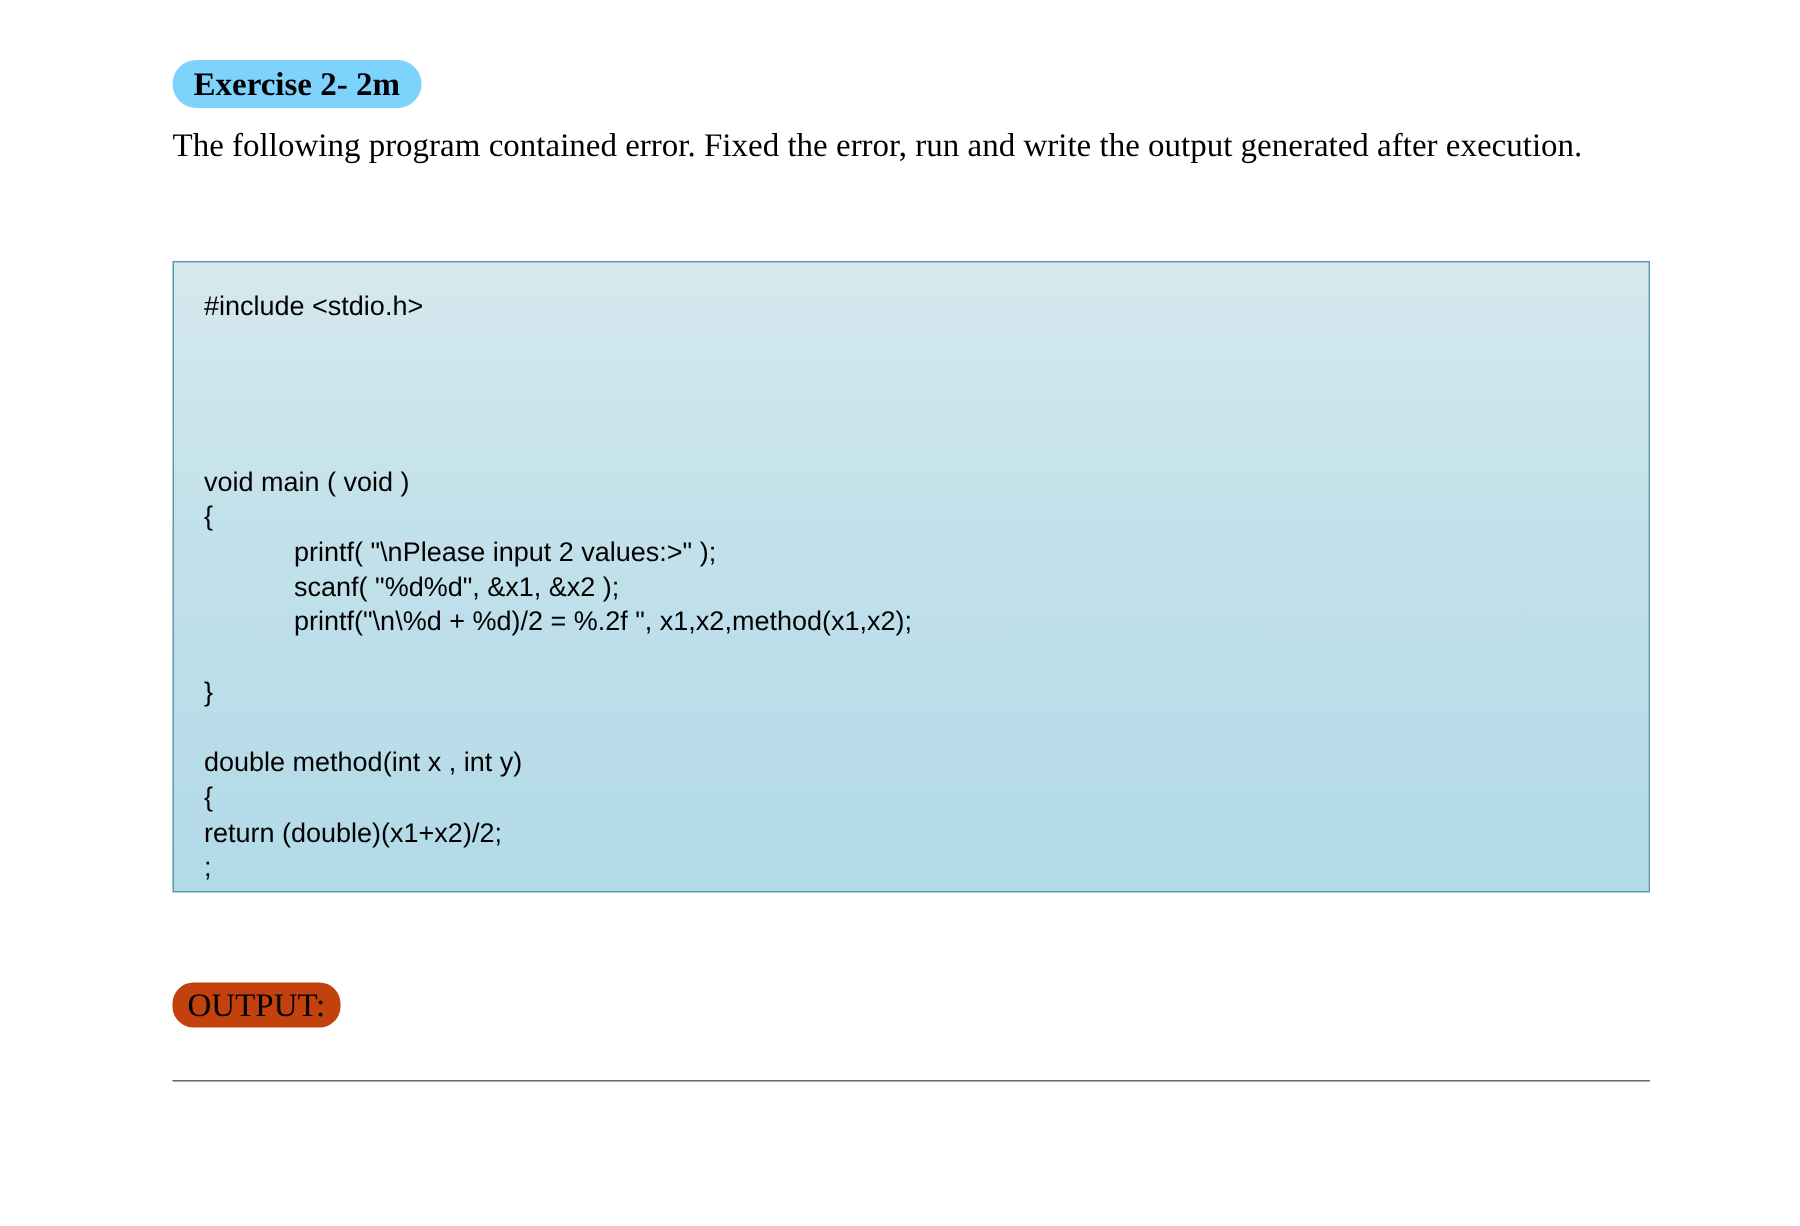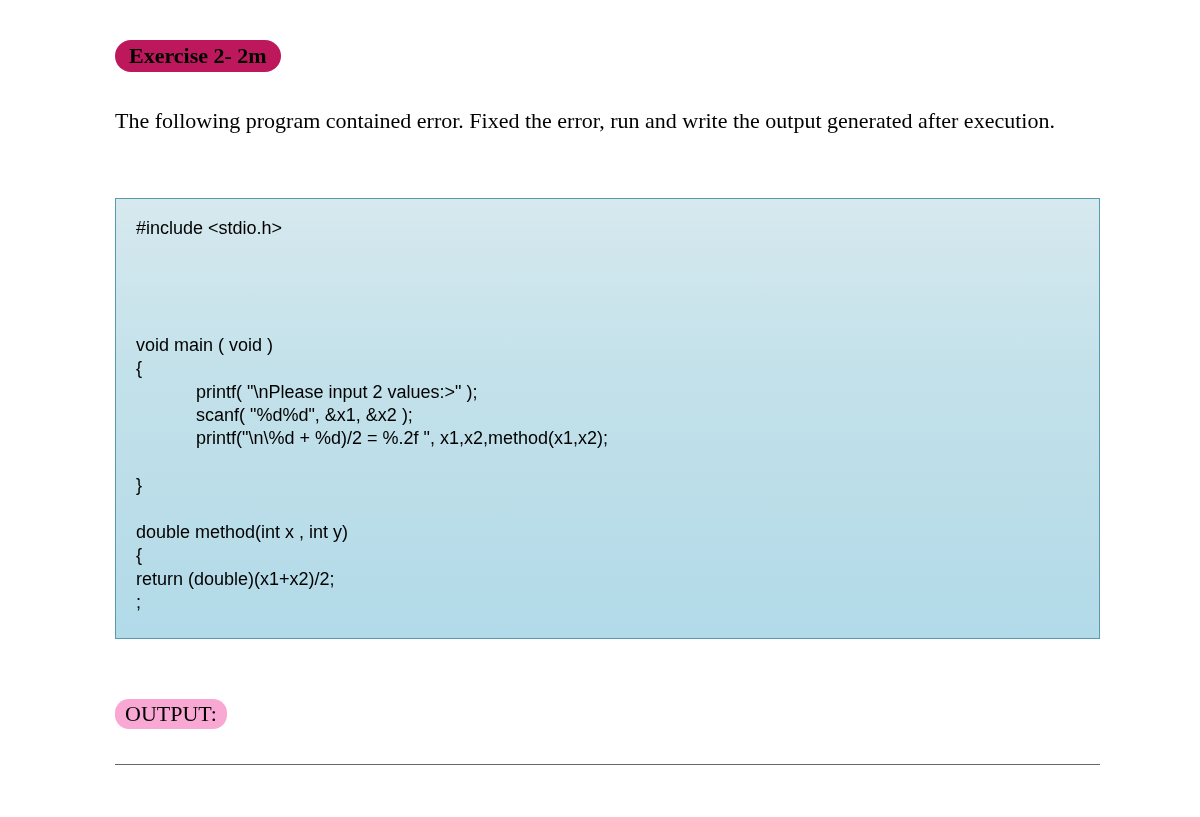--- a/index.html
+++ b/index.html
@@ -8,50 +8,50 @@
       box-sizing: border-box;
     }
     body {
       background: #ffffff;
       font-family: "Times New Roman", Times, serif;
       padding: 40px 100px 40px 115px;
       width: 1200px;
     }
     .exercise-pill {
       display: inline-block;
-      background: #be185d;
+      background: #7dd3fc;
       border-radius: 18px;
       padding: 3px 14px 3px 14px;
-      margin-bottom: 34px;
+      margin-bottom: 10px;
     }
     .exercise-pill span {
       font-weight: bold;
       font-size: 22px;
       color: #000;
     }
     .instruction {
       font-size: 22px;
       color: #000;
       line-height: 1.4;
       margin-bottom: 61px;
     }
     .code-box {
       background: linear-gradient(to bottom, #d6e9ee 0%, #c3e1ea 40%, #b2dae8 100%);
       border: 1px solid #5a9ab0;
-      padding: 18px 20px 24px 20px;
+      padding: 18px 20px 4px 20px;
       font-family: Arial, Helvetica, sans-serif;
       font-size: 18px;
       color: #000;
       line-height: 1.3;
       white-space: pre;
       margin-bottom: 60px;
     }
     .output-pill {
       display: inline-block;
-      background: #f9a8d4;
+      background: #c2410c;
       border-radius: 14px;
       padding: 2px 10px 2px 10px;
       margin-bottom: 35px;
     }
     .output-pill span {
       font-size: 22px;
       color: #000;
     }
     .hr-line {
       border: none;

